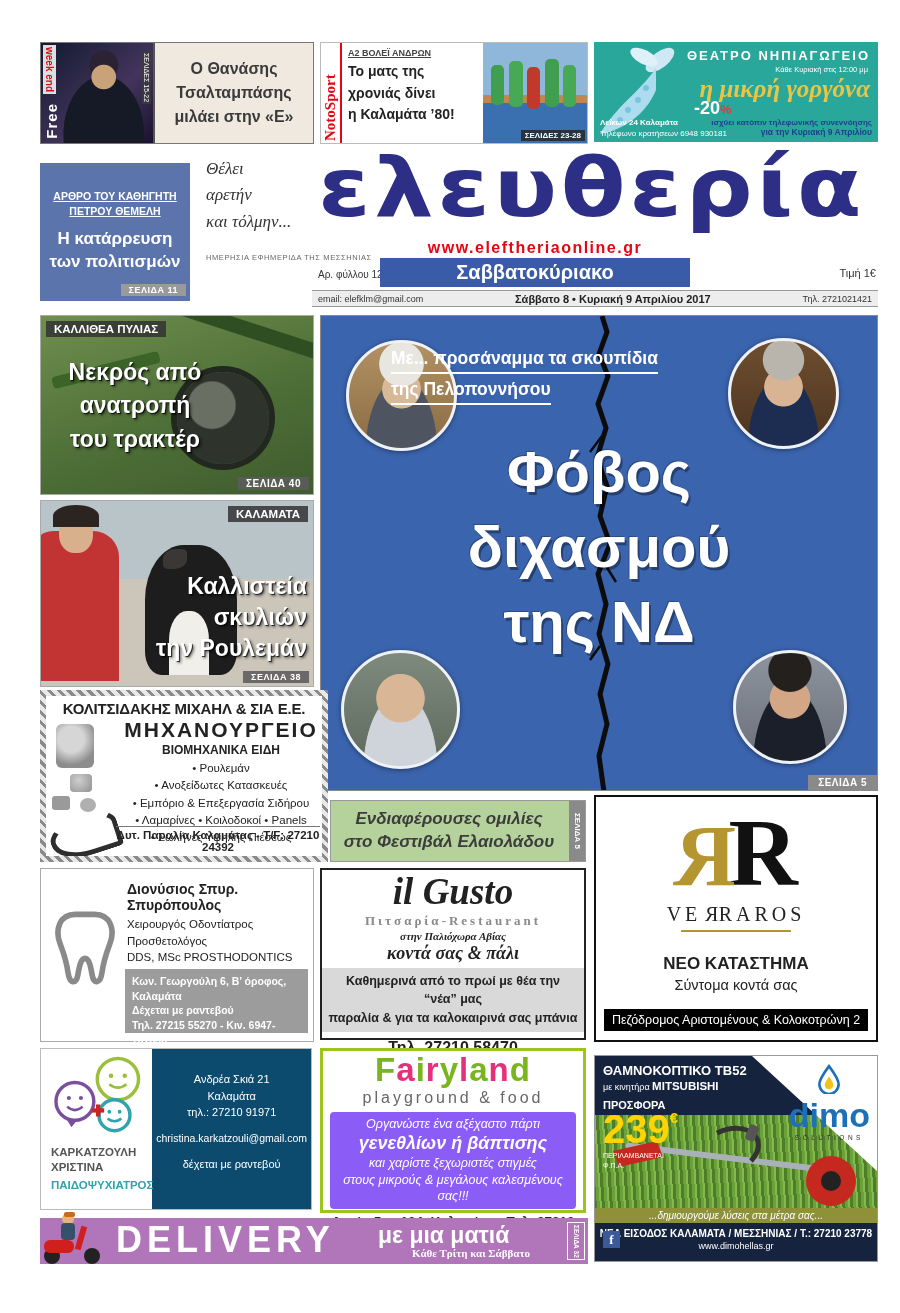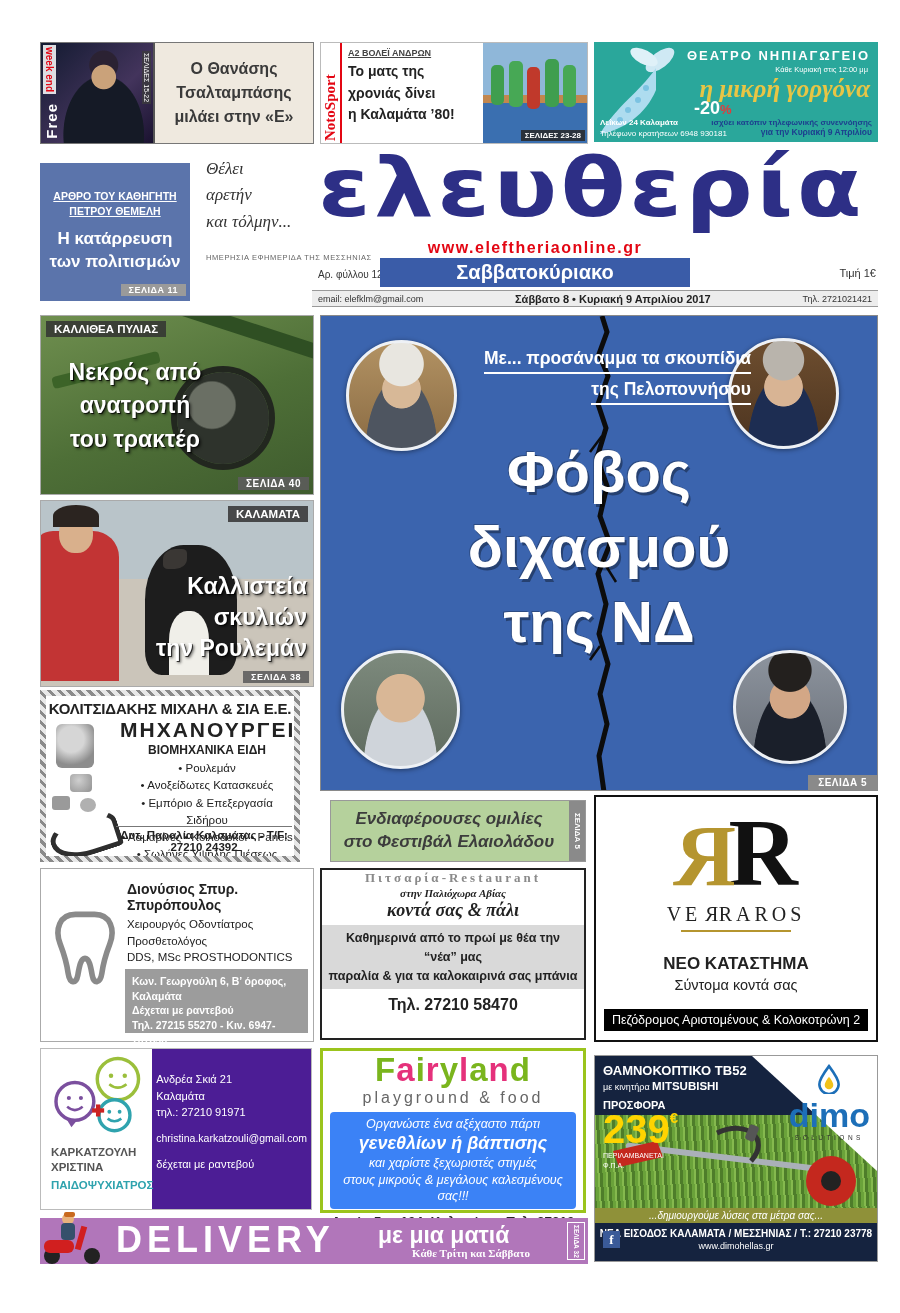--- a/index.html
+++ b/index.html
@@ -171,21 +171,21 @@
            linear-gradient(#6e4e2f,#4c3420);"></div>
     <div class="portrait" style="left:20px;bottom:21px;width:113px;height:113px;background:
            radial-gradient(circle at 50% 40%,#d9b796 0 27%,transparent 28%),
            radial-gradient(ellipse at 50% 105%,#cfd4da 0 46%,transparent 47%),
            linear-gradient(#7d8a7d,#5e6a5e);"></div>
     <div class="portrait" style="right:30px;bottom:26px;width:108px;height:108px;background:
            radial-gradient(circle at 50% 16%,#23201e 0 20%,transparent 21%),
            radial-gradient(circle at 50% 42%,#d3a786 0 24%,transparent 25%),
            radial-gradient(ellipse at 50% 105%,#1a1f2a 0 48%,transparent 49%),
            linear-gradient(#8d949e,#6a7079);"></div>
-    <div class="abs" style="left:70px;top:32px;width:360px;text-align:right;color:#fff;font-size:17.5px;font-weight:bold;">
+    <div class="abs" style="left:70px;top:32px;width:360px;text-align:left;color:#fff;font-size:17.5px;font-weight:bold;">
       <span class="kickline">Με... προσάναμμα τα σκουπίδια</span><br>
       <span class="kickline">της Πελοποννήσου</span>
     </div>
     <div class="abs" style="left:0;right:0;top:118px;text-align:center;color:#fff;font-weight:bold;font-size:58px;line-height:75px;
                 text-shadow:2px 3px 0 rgba(0,0,0,.35), -1px -1px 0 rgba(0,0,0,.25);">
       <div>Φόβος</div>
       <div>διχασμού</div>
       <div>της ΝΔ</div>
     </div>
     <span class="ptag" style="right:0;bottom:0;background:#8a8a8a;padding:2px 10px;">ΣΕΛΙΔΑ 5</span>
@@ -195,21 +195,21 @@
     <div style="position:absolute;left:0;right:18px;top:0;bottom:0;display:flex;flex-direction:column;align-items:center;justify-content:center;
                 font-style:italic;font-weight:bold;color:#3c3c3c;font-size:17px;line-height:1.35;">
       <div>Ενδιαφέρουσες ομιλίες</div>
       <div>στο Φεστιβάλ Ελαιολάδου</div>
     </div>
     <div class="vtab">
       <span class="vdn">ΣΕΛΙΔΑ 5</span>
     </div>
   </div>
 
-  <div class="abs" style="left:40px;top:690px;width:260px;height:172px;
+  <div class="abs" style="left:40px;top:690px;width:288px;height:172px;
               background:repeating-linear-gradient(45deg,#8a8a8a 0 3px,#e8e8e8 3px 7px);padding:6px;box-sizing:border-box;">
     <div style="position:relative;background:#fff;width:100%;height:100%;overflow:hidden;">
       <div style="text-align:center;font-size:15px;font-weight:bold;margin-top:4px;letter-spacing:-.2px;">ΚΟΛΙΤΣΙΔΑΚΗΣ ΜΙΧΑΗΛ &amp; ΣΙΑ Ε.Ε.</div>
       <div style="position:absolute;left:4px;top:26px;width:66px;height:126px;">
         <div style="position:absolute;left:6px;top:2px;width:38px;height:44px;background:radial-gradient(circle at 40% 35%,#d6d6d6 0 35%,#8d8d8d 70%);border-radius:6px;"></div>
         <div style="position:absolute;left:20px;top:52px;width:22px;height:18px;background:radial-gradient(circle at 40% 35%,#cfcfcf,#909090);border-radius:4px;"></div>
         <div style="position:absolute;left:2px;top:74px;width:18px;height:14px;background:#9a9a9a;border-radius:3px;"></div>
         <div style="position:absolute;left:30px;top:76px;width:16px;height:14px;background:#b0b0b0;border-radius:50%;"></div>
         <div style="position:absolute;left:0px;top:94px;width:60px;height:30px;border:5px solid #2e2e2e;border-radius:50% 40% 10% 60%;border-top-color:transparent;transform:rotate(-18deg);"></div>
       </div>
@@ -245,20 +245,21 @@
     <div style="position:absolute;left:84px;right:5px;top:100px;height:64px;background:#9c9c9c;color:#fff;
                 font-size:10.5px;font-weight:bold;line-height:1.4;padding:5px 7px;box-sizing:border-box;">
       <div>Κων. Γεωργούλη 6, Β’ όροφος, Καλαμάτα</div>
       <div>Δέχεται με ραντεβού</div>
       <div>Τηλ. 27215 55270 - Κιν. 6947-707836</div>
       <div>e-mail: dionspyropoulos@gmail.com</div>
     </div>
   </div>
 
   <div class="abs" style="left:320px;top:868px;width:266px;height:172px;background:#fff;border:2px solid #222;box-sizing:border-box;text-align:center;">
+    <div class="serif" style="font-size:37px;font-style:italic;font-weight:bold;margin-top:2px;line-height:1.1;">il Gusto</div>
     <div class="serif" style="font-size:13px;font-weight:bold;letter-spacing:3px;color:#8a8a8a;">Πιτσαρία-Restaurant</div>
     <div class="serif" style="font-size:11px;font-weight:bold;font-style:italic;margin-top:1px;">στην Παλιόχωρα Αβίας</div>
     <div class="serif" style="font-size:18px;font-style:italic;font-weight:bold;margin-top:1px;">κοντά σας &amp; πάλι</div>
     <div style="background:#d9d9d9;margin-top:4px;padding:4px 6px;font-size:12.5px;font-weight:bold;line-height:1.5;">
       <div>Καθημερινά από το πρωί με θέα την “νέα” μας</div>
       <div>παραλία &amp; για τα καλοκαιρινά σας μπάνια</div>
     </div>
     <div style="font-size:16px;font-weight:bold;margin-top:7px;">Τηλ. 27210 58470</div>
   </div>
 
@@ -294,35 +295,35 @@
         <path d="M68,74 Q76,80 84,74" stroke="#2fa3ae" stroke-width="3" fill="none"></path>
         <rect x="50" y="62" width="14" height="5" fill="#cc2222"></rect>
           <rect x="54.5" y="57.5" width="5" height="14" fill="#cc2222"></rect>
       </svg>
       <div style="position:absolute;left:10px;top:96px;font-size:11.5px;font-weight:bold;color:#555;line-height:1.3;">
         <div>ΚΑΡΚΑΤΖΟΥΛΗ</div>
         <div>ΧΡΙΣΤΙΝΑ</div>
       </div>
       <div style="position:absolute;left:10px;top:130px;font-size:11.5px;font-weight:bold;color:#2fa3ae;">ΠΑΙΔΟΨΥΧΙΑΤΡΟΣ</div>
     </div>
-    <div style="flex:1;background:#4c1d95;color:#fff;padding:22px 4px 8px;font-size:11px;line-height:1.5;">
+    <div style="flex:1;background:#0c4a6e;color:#fff;padding:22px 4px 8px;font-size:11px;line-height:1.5;text-align:center;">
       <div>Ανδρέα Σκιά 21</div>
       <div>Καλαμάτα</div>
       <div>τηλ.: 27210 91971</div>
       <div style="margin-top:10px;font-size:10.5px;">christina.karkatzouli@gmail.com</div>
       <div style="margin-top:10px;">δέχεται με ραντεβού</div>
     </div>
   </div>
 
   <div class="abs" style="left:320px;top:1048px;width:266px;height:165px;background:#fff;border:3px solid #9bc41d;box-sizing:border-box;text-align:center;">
     <div style="font-size:33px;font-weight:bold;line-height:1.05;margin-top:2px;letter-spacing:1px;">
       <span style="color:#7ab51d;">F</span><span style="color:#e5317b;">a</span><span style="color:#7ab51d;">i</span><span style="color:#e5317b;">r</span><span style="color:#7ab51d;">y</span><span style="color:#e5317b;">l</span><span style="color:#7ab51d;">a</span><span style="color:#e5317b;">n</span><span style="color:#7ab51d;">d</span>
     </div>
     <div style="font-size:16px;letter-spacing:3px;color:#666;margin-top:1px;">playground &amp; food</div>
-    <div style="margin:5px 7px 0;background:#3b82f6;color:#fff;border-radius:4px;padding:4px 4px 5px;line-height:1.3;text-align:center;">
+    <div style="margin:5px 7px 0;background:#8b5cf6;color:#fff;border-radius:4px;padding:4px 4px 5px;line-height:1.3;text-align:center;">
       <div style="font-size:12.5px;font-style:italic;">Οργανώστε ένα αξέχαστο πάρτι</div>
       <div style="font-size:18px;font-weight:bold;font-style:italic;">γενεθλίων ή βάπτισης</div>
       <div style="font-size:12.5px;font-style:italic;">και χαρίστε ξεχωριστές στιγμές</div>
       <div style="font-size:12.5px;font-style:italic;">στους μικρούς &amp; μεγάλους καλεσμένους σας!!!</div>
     </div>
     <div style="font-size:13.5px;font-weight:bold;margin-top:5px;">Αρτέμιδος 104, Καλαμάτα • Τηλ. 27210 83856</div>
   </div>
 
   <div class="abs" style="left:594px;top:1055px;width:284px;height:207px;background:#15233f;overflow:hidden;border:1px solid #999;box-sizing:border-box;">
     <div style="position:absolute;left:0;right:0;bottom:38px;height:108px;

